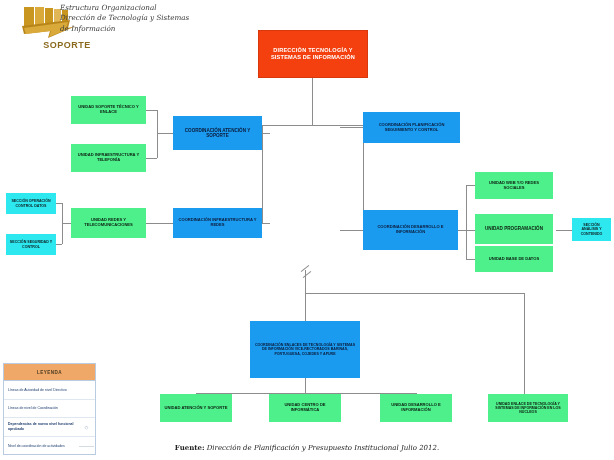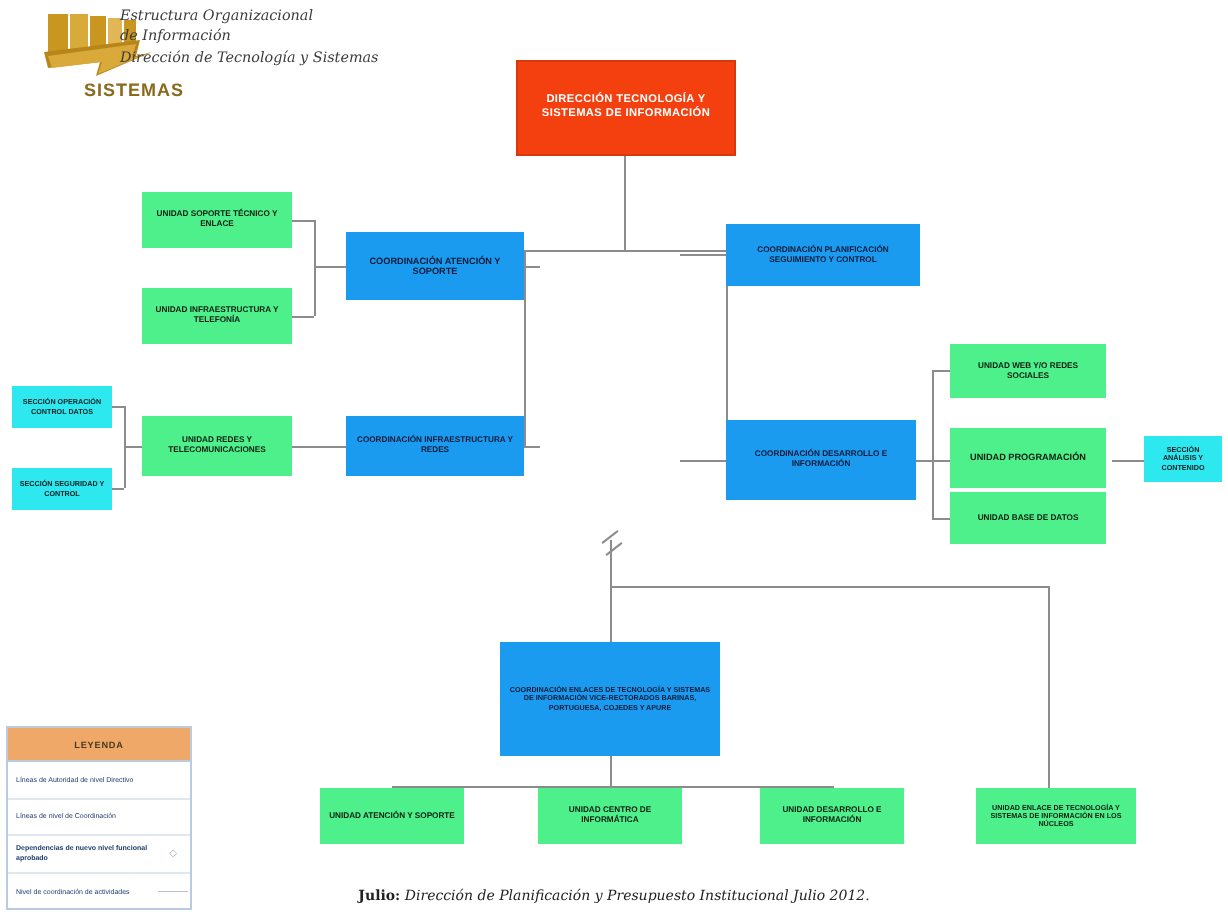--- a/index.html
+++ b/index.html
@@ -94,27 +94,27 @@
       <g fill="#c9961f">
         <path d="M6 3 h10 v26 h-10 z"></path>
         <path d="M17 3 h9 v24 h-9 z" fill="#d9a93a"></path>
         <path d="M27 4 h8 v21 h-8 z" fill="#c9961f"></path>
         <path d="M36 5 h7 v18 h-7 z" fill="#e0b657"></path>
         <path d="M44 6 h6 v15 h-6 z" fill="#c9961f"></path>
       </g>
       <path d="M4 22 L52 16 L50 24 L58 22 L30 34 L32 27 L6 30 Z" fill="#b8851a"></path>
       <path d="M6 24 L50 18 L48 25 L55 23 L31 33 L33 27 L8 30 Z" fill="#d9a93a"></path>
     </svg>
-    <div class="logo-text">SISTEMAS</div>
+    <div class="logo-text">SOPORTE</div>
   </div>
 
   <div class="header-title">
     <div>Estructura Organizacional</div>
+    <div>Dirección de Tecnología y Sistemas</div>
     <div>de Información</div>
-    <div>Dirección de Tecnología y Sistemas</div>
   </div>
 
   <div class="ln lnv" style="left:312px;top:78px;height:47px;"></div>
 
   <div class="ln lnh" style="left:262px;top:125px;width:101px;"></div>
   <div class="ln lnv" style="left:262px;top:125px;height:45px;"></div>
   <div class="ln lnv" style="left:363px;top:125px;height:105px;"></div>
 
   <div class="ln lnh" style="left:262px;top:133px;width:8px;"></div>
 
@@ -249,16 +249,16 @@
       <div class="legend-label">Dependencias de nuevo nivel funcional aprobado</div>
       <div class="legend-mark">◇</div>
     </div>
     <div class="legend-row">
       <div class="legend-label">Nivel de coordinación de actividades</div>
       <div class="legend-mark">———</div>
     </div>
   </div>
 
   <div class="footer">
-    <b>Julio:</b><span> Dirección de Planificación y Presupuesto Institucional Julio 2012.</span>
+    <b>Fuente:</b><span> Dirección de Planificación y Presupuesto Institucional Julio 2012.</span>
   </div>
 
 </div>
 
 </body></html>

